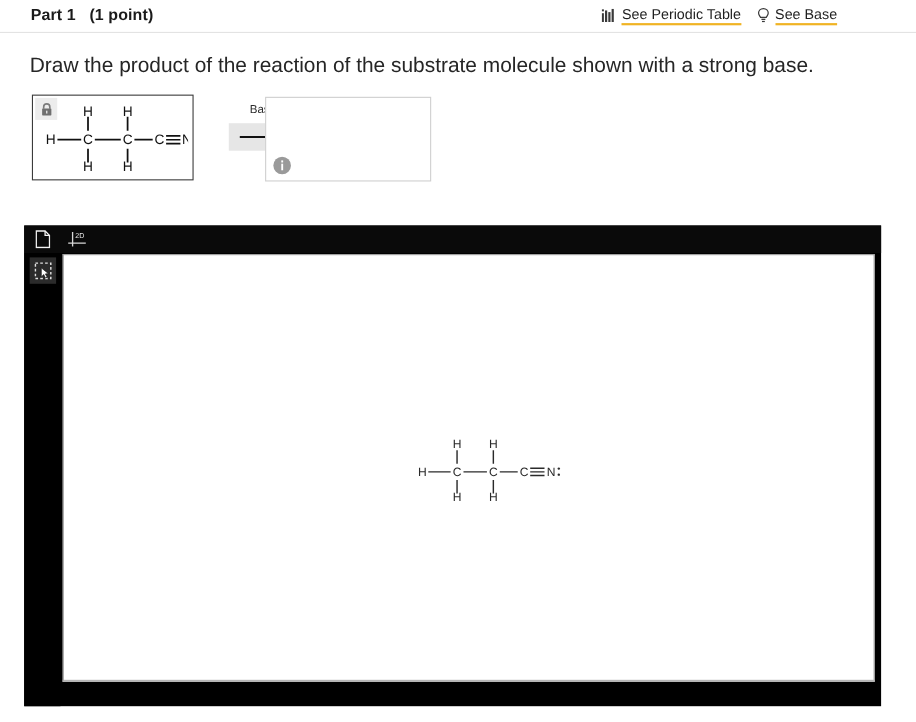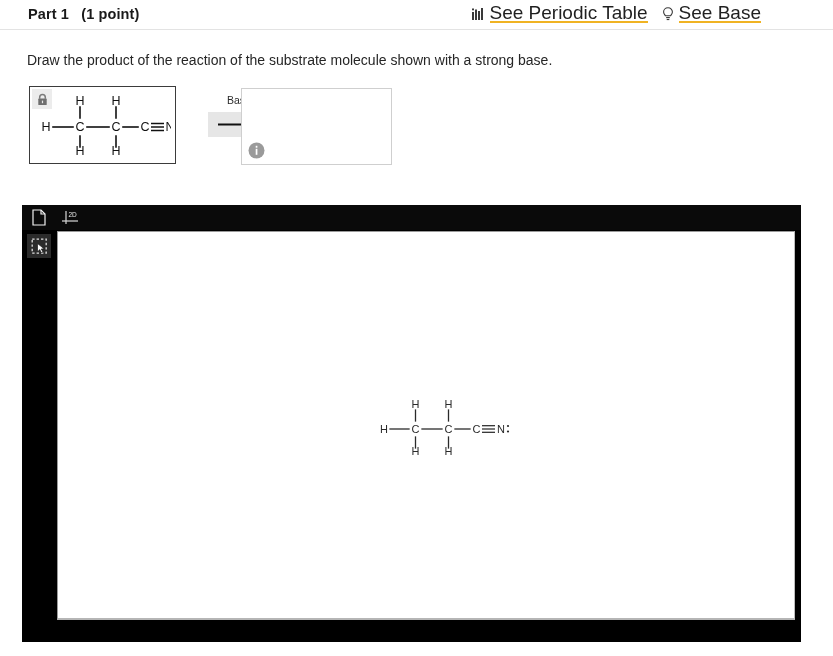--- a/index.html
+++ b/index.html
@@ -41,21 +41,21 @@
     align-items: center;
     gap: 14px;
   }
   .hlink {
     display: flex;
     align-items: center;
     gap: 5px;
     cursor: pointer;
   }
   .hlink-text {
-    font-size: 19px;
+    font-size: 13px;
     color: #1f1f1f;
     border-bottom: 2px solid #f0b323;
     padding-bottom: 1px;
     line-height: 15px;
   }
   .icon-periodic {
     width: 13px;
     height: 12px;
     display: block;
   }
@@ -71,21 +71,21 @@
     width: 833px;
     height: 1px;
     background: #e3e3e3;
   }
 
   
   .prompt {
     position: absolute;
     left: 27px;
     top: 52px;
-    font-size: 14px;
+    font-size: 19px;
     color: #262626;
     line-height: 16px;
     white-space: nowrap;
   }
 
   
   .reaction {
     position: absolute;
     left: 29px;
     top: 86px;

